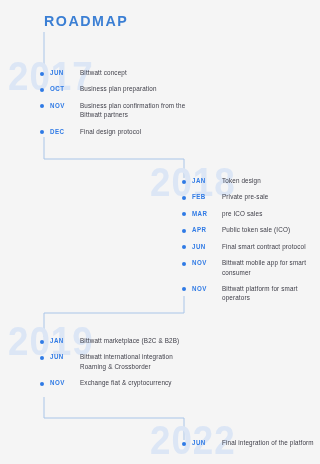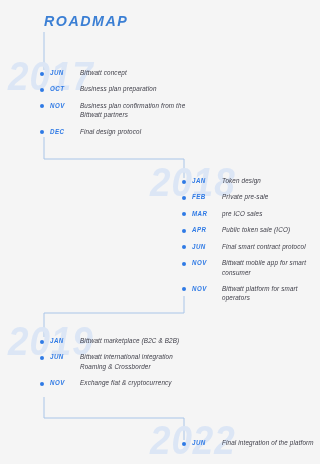--- a/index.html
+++ b/index.html
@@ -3,21 +3,21 @@
 <meta charset="utf-8">
 <style>
   html,body{margin:0;padding:0;}
   body{
     width:320px;height:464px;
     background:#f5f5f5;
     font-family:"Liberation Sans", sans-serif;
     overflow:hidden;
     position:relative;
   }
-  #stage{position:absolute;inset:0;width:320px;height:464px;font-style:italic;}
+  #stage{position:absolute;inset:0;width:320px;height:464px;}
 
   
   #connectors{position:absolute;left:0;top:0;width:320px;height:464px;pointer-events:none;}
 
   
   .year-wm{
     position:absolute;
     font-family:"Liberation Sans", sans-serif;
     font-weight:700;
     font-size:40px;

